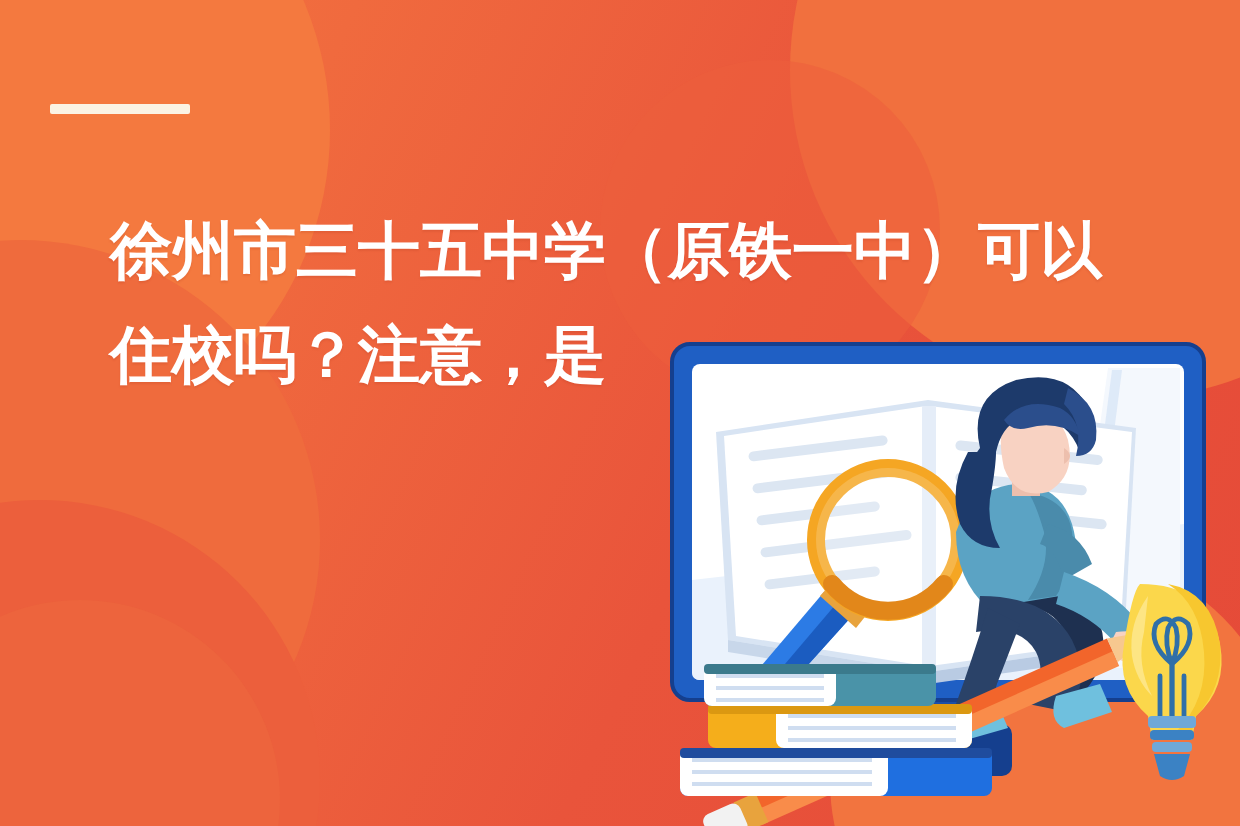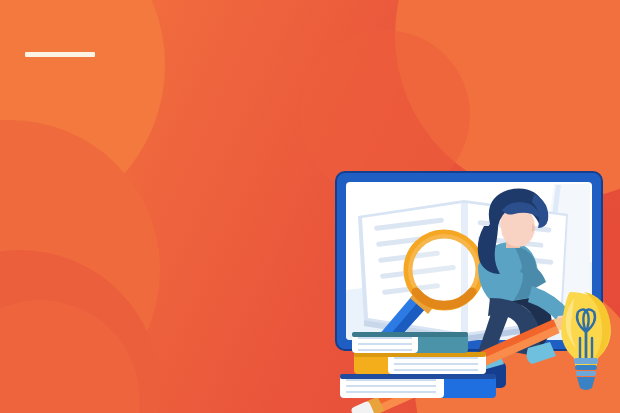--- a/index.html
+++ b/index.html
@@ -118,20 +118,21 @@
   <div class="blob blob-left-big"></div>
   <div class="blob blob-left-mid"></div>
   <div class="blob blob-left-low"></div>
   <div class="blob blob-bottom-left-soft"></div>
   <div class="blob blob-top-right"></div>
   <div class="blob blob-mid-right"></div>
   <div class="blob blob-bottom-right"></div>
 
   <div class="accent-rule"></div>
 
+  <div class="headline">徐州市三十五中学（原铁一中）可以住校吗？注意，是</div>
 
   <div class="illustration">
     <svg viewBox="0 0 302 243" width="302" height="243" xmlns="http://www.w3.org/2000/svg">
 
       <g>
 
         <rect x="110" y="192" width="78" height="26" rx="5" fill="#153F8E"></rect>
         <rect x="128" y="168" width="40" height="34" fill="#1B4FA8"></rect>
 
         <rect x="18" y="2" width="266" height="178" rx="9" fill="#1F5FC4"></rect>

